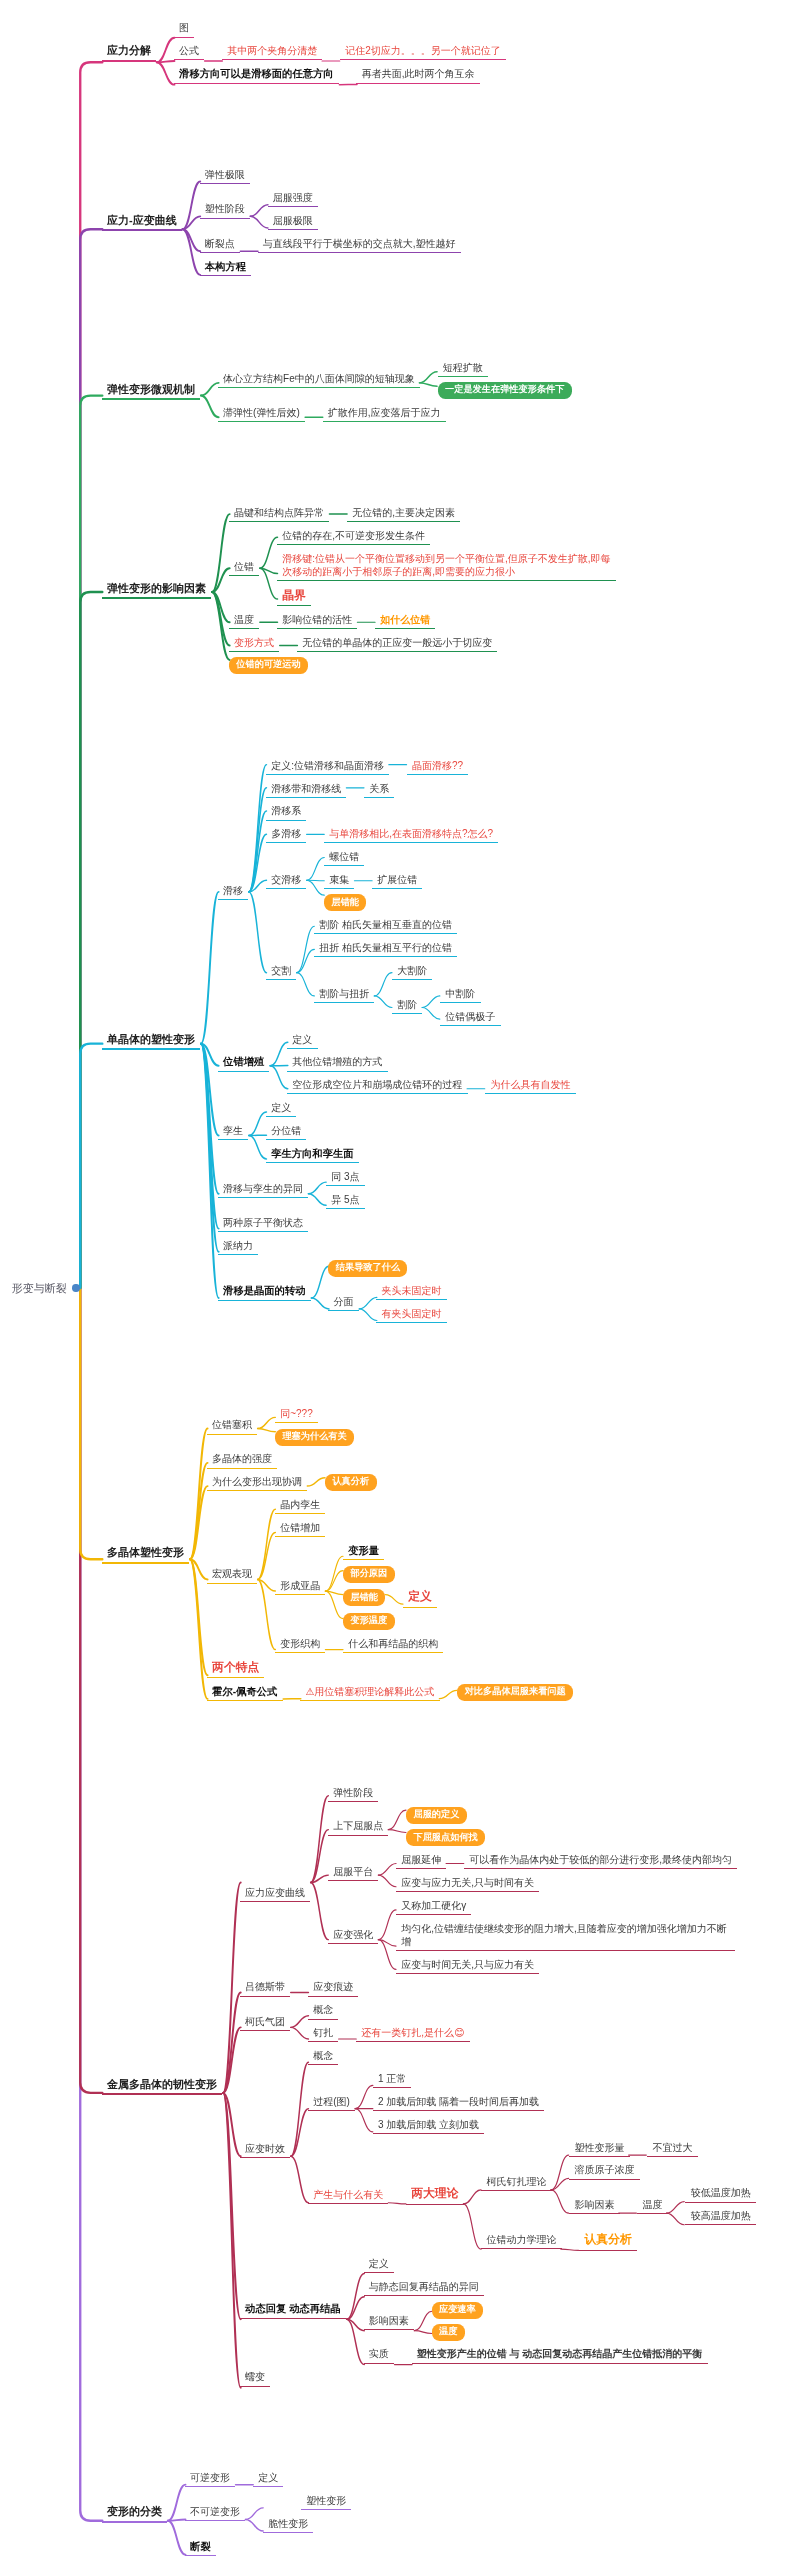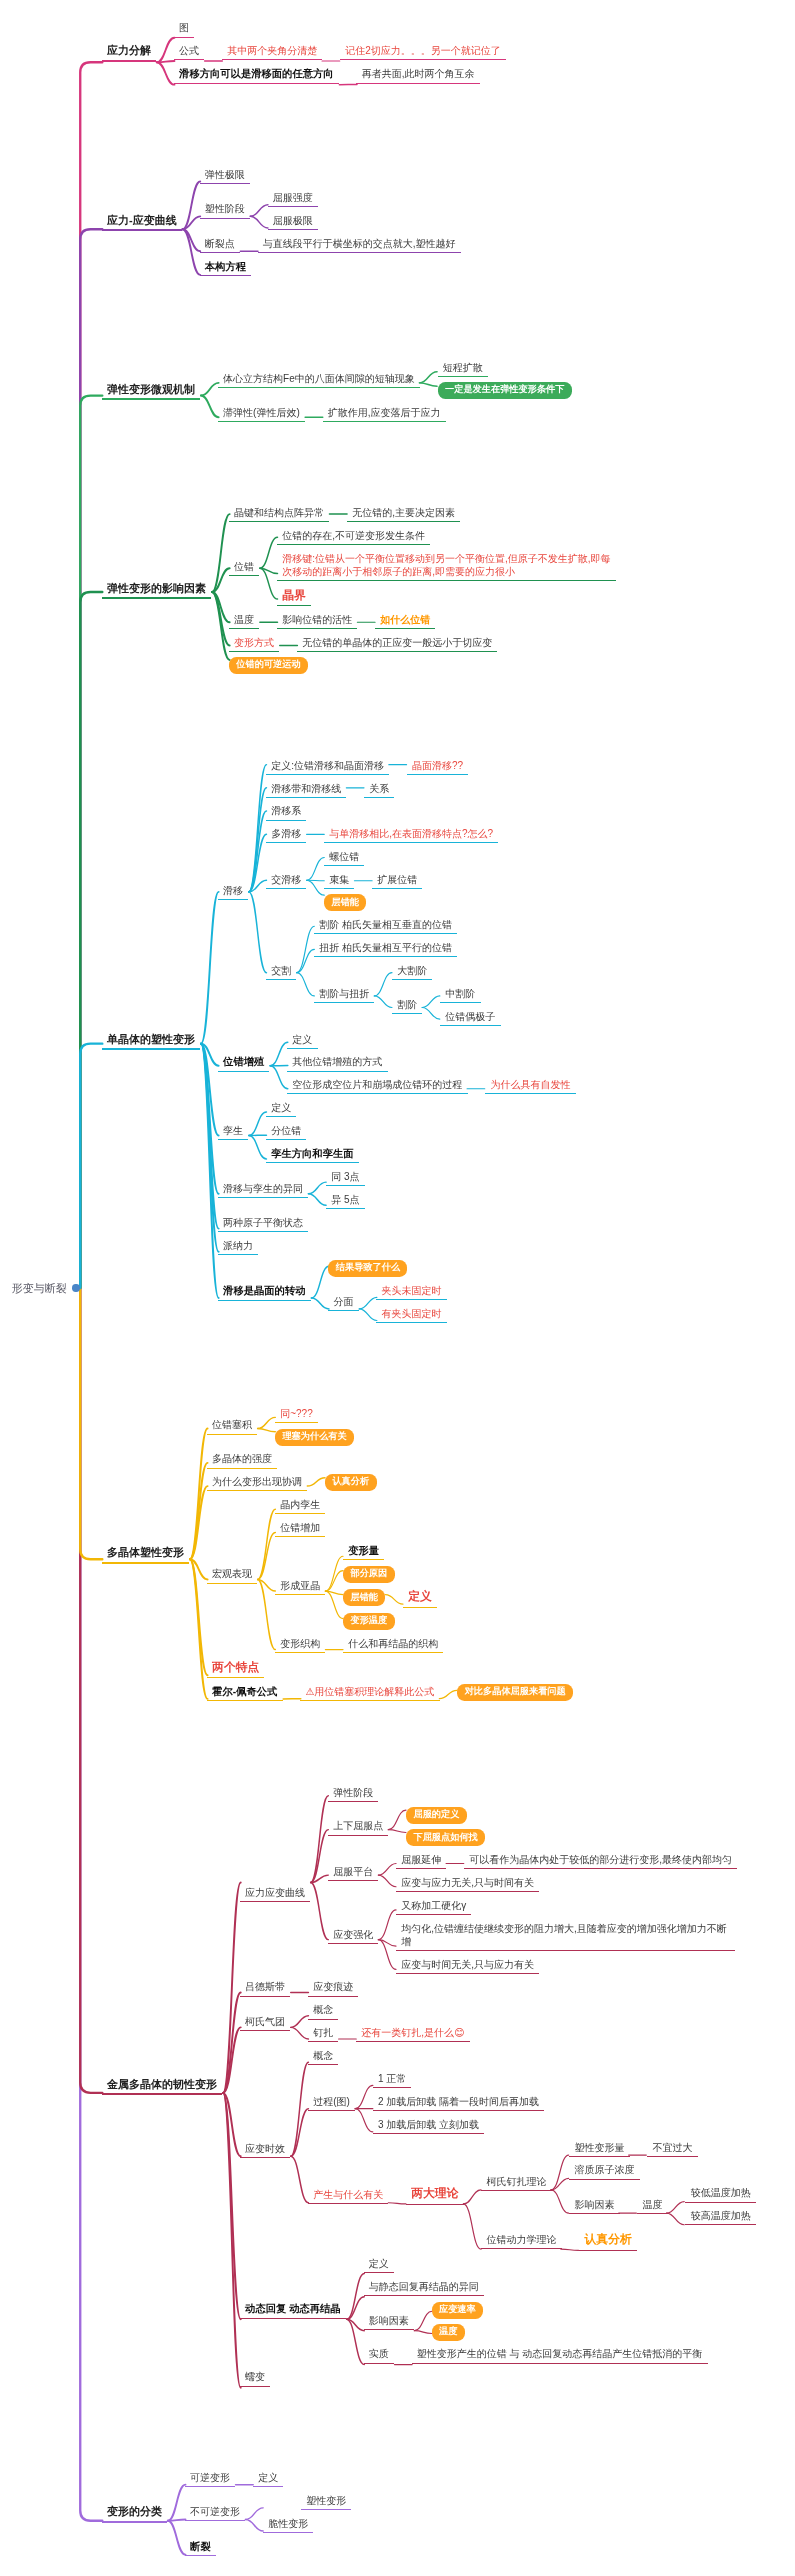--- a/index.html
+++ b/index.html
@@ -749,21 +749,21 @@
                     </div>
                     <div class="mm-row">
                       <div class="mm-node d2 s-obadge">温度</div>
                     </div>
                   </div>
                 </div>
                 <div class="mm-row">
                   <div class="mm-node d2" style="border-bottom: 1.5px solid rgb(176, 48, 84); text-align: right;">实质</div>
                   <div class="mm-children">
                     <div class="mm-row">
-                      <div class="mm-node d2" style="border-bottom: 1.5px solid rgb(176, 48, 84);">塑性变形产生的位错 与 动态回复动态再结晶产生位错抵消的平衡</div>
+                      <div class="mm-node d2" style="border-bottom: 1.5px solid rgb(176, 48, 84); font-weight: bold;">塑性变形产生的位错 与 动态回复动态再结晶产生位错抵消的平衡</div>
                     </div>
                   </div>
                 </div>
               </div>
             </div>
             <div class="mm-row">
               <div class="mm-node d2" style="border-bottom: 1.5px solid rgb(176, 48, 84);">蠕变</div>
             </div>
           </div>
         </div>

